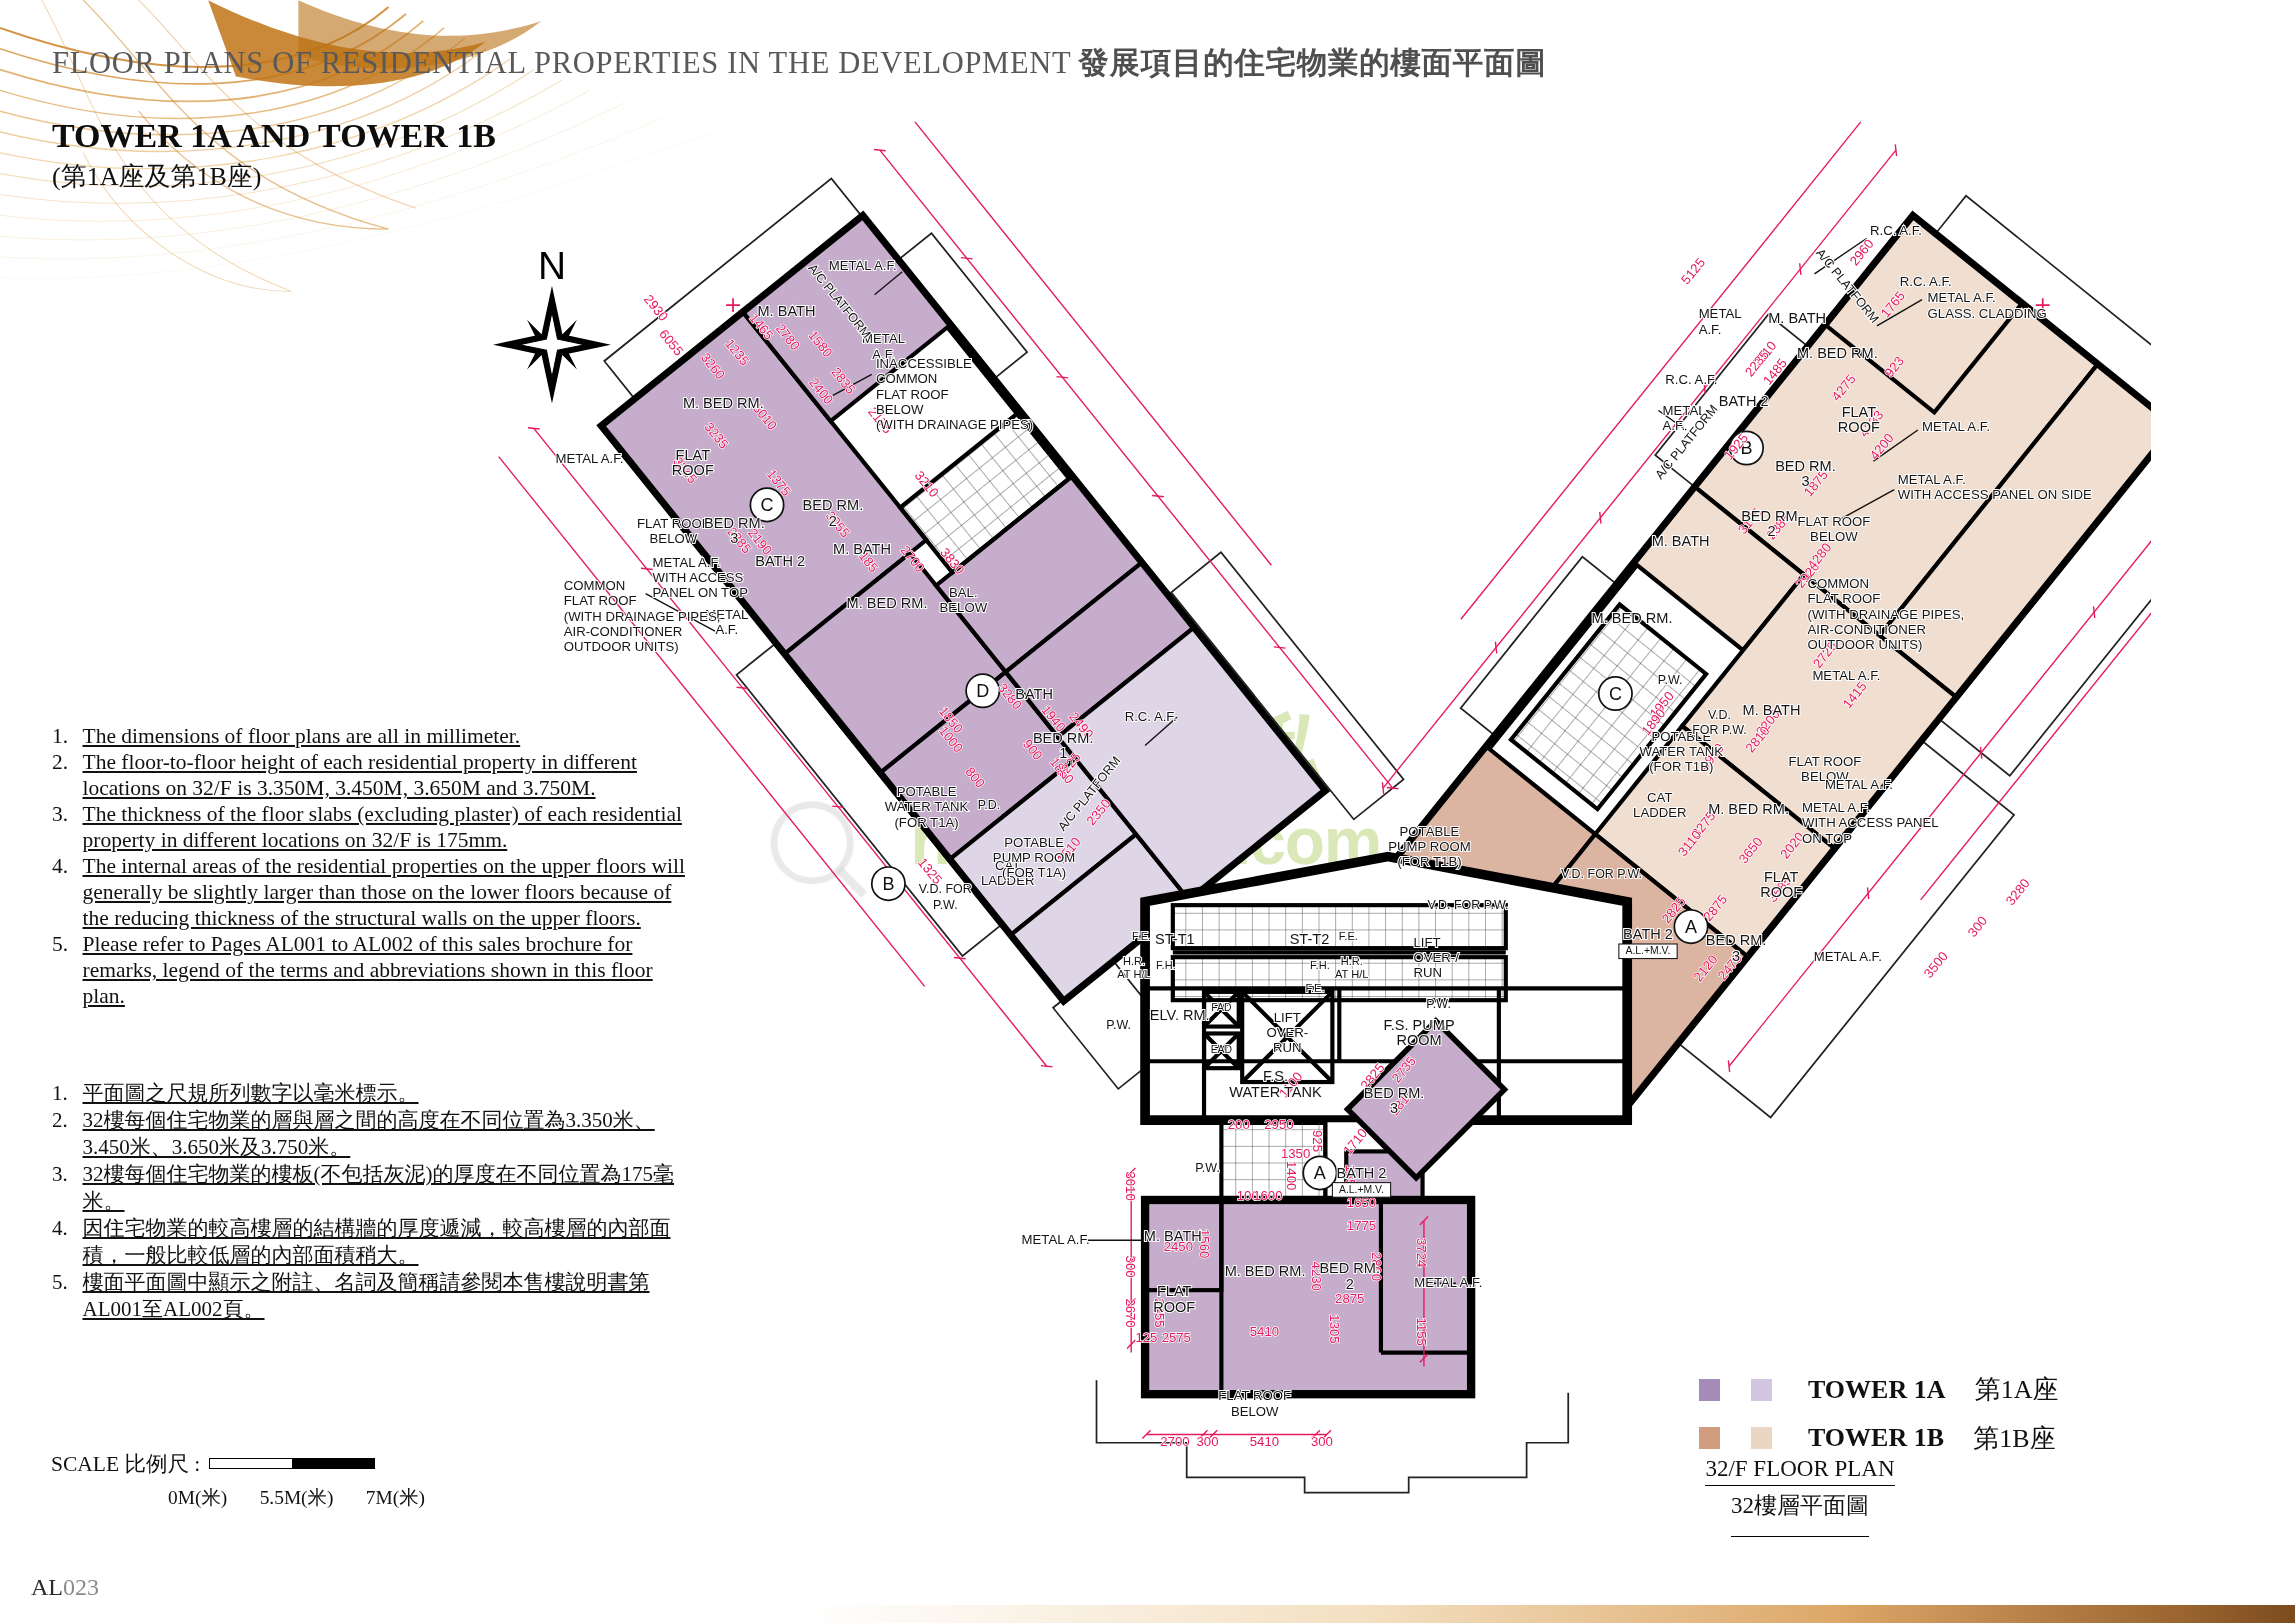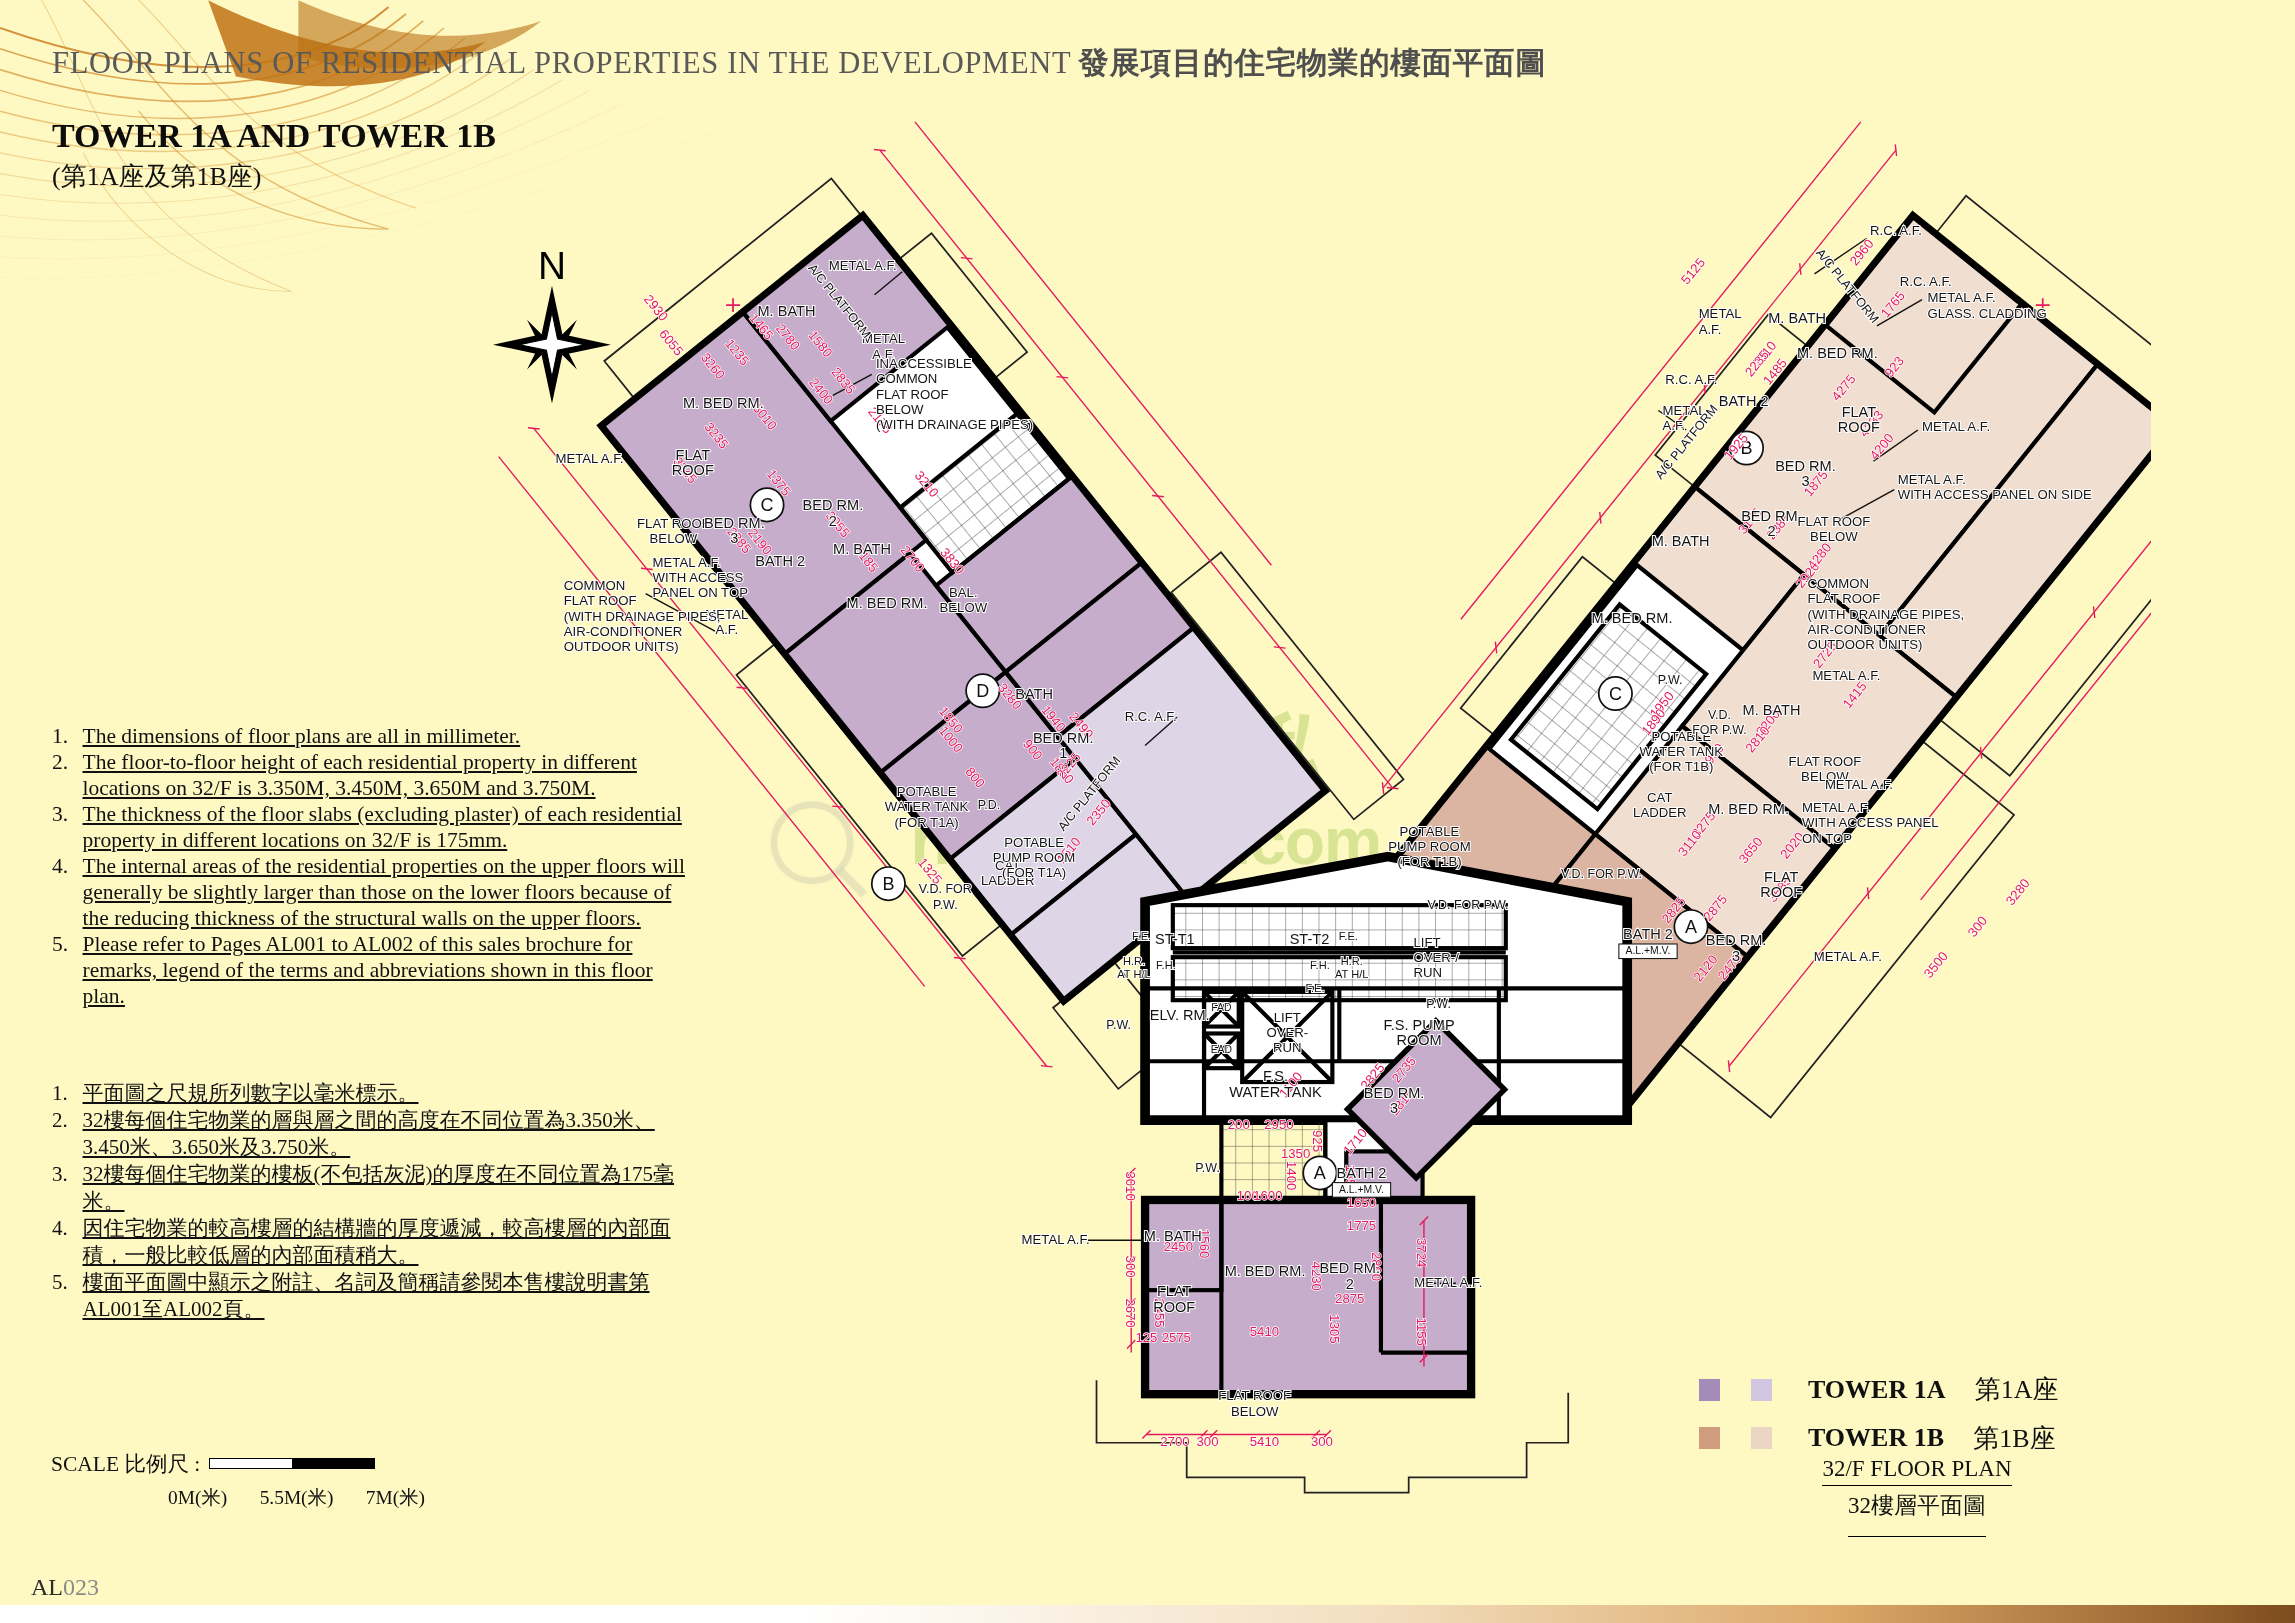--- a/index.html
+++ b/index.html
@@ -1,16 +1,16 @@
 <!DOCTYPE html>
 <html style="font-size:11px"><head>
 <meta charset="utf-8">
 <style>
   html,body{margin:0;padding:0;background:#888;}
-  .page{position:relative;width:2295px;height:1623px;background:#fef9c3;overflow:hidden;
+  .page{position:relative;width:2295px;height:1623px;background:#ffffff;overflow:hidden;
         font-family:"Liberation Serif",serif;color:#111;}
   
   .title{position:absolute;left:52px;top:43px;font-size:30.5px;letter-spacing:0.7px;color:#595959;white-space:nowrap;}
   .title .zh{font-weight:bold;color:#4f4f4f;margin-left:7px;}
   .heading{position:absolute;left:52px;top:117px;}
   .heading .l1{font-size:34px;font-weight:bold;color:#0d0d0d;}
   .heading .l2{font-size:26px;margin-top:4.2px;}
   
   .notes{position:absolute;left:52px;width:638px;}
   .notes-en{top:723px;}
@@ -27,21 +27,21 @@
   .scale-bar .w{width:50%;height:100%;background:#fff;}
   .scale-bar .b{width:50%;height:100%;background:#000;}
   .scale-ticks{display:flex;width:208px;margin-left:104px;font-size:19.4px;margin-top:5.6px;}
   .scale-ticks span{margin-right:19.4px;margin-left:13px;}
   
   .legend{position:absolute;left:1699px;top:1370px;}
   .legend-row{display:flex;align-items:center;height:39px;margin-bottom:9.7px;gap:21px;}
   .legend-row .sw{width:21px;height:22px;margin-right:9.7px;}
   .legend-row .en{font-size:26px;font-weight:bold;margin-left:5.6px;}
   .legend-row .zh{font-size:26px;margin-left:8.3px;}
-  .plan-title{position:absolute;left:1799px;top:1456px;text-align:center;width:236px;}
+  .plan-title{position:absolute;left:1682px;top:1456px;text-align:center;width:236px;}
   .plan-title .en{font-size:23px;border-bottom:1.4px solid #000;padding-bottom:2.8px;display:inline-block;}
   .plan-title .zh{font-size:23px;border-bottom:1.4px solid #000;padding-bottom:15px;display:inline-block;margin-top:4.2px;}
   
   .pagenum{position:absolute;left:31px;top:1574px;font-size:24px;}
   .pagenum .pfx{color:#2b2b2b;}
   .pagenum .dig{color:#8a8a8a;}
   .footer-grad{position:absolute;left:0;bottom:0;width:100%;height:18px;
     background:linear-gradient(to right,#ffffff 0%,#ffffff 35%,#f3dfc0 60%,#dca869 80%,#9a6530 95%,#7c4c1e 100%);}
   
   .plan-label{font-family:"Liberation Sans",sans-serif;fill:#141414;paint-order:stroke;stroke:#ffffff;stroke-width:3px;}

